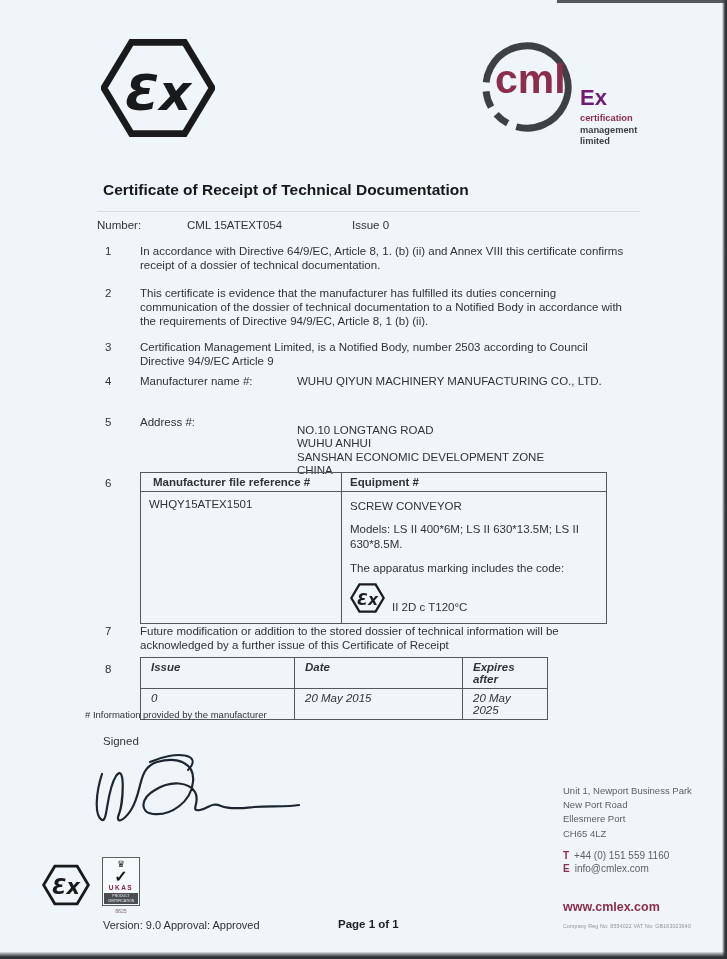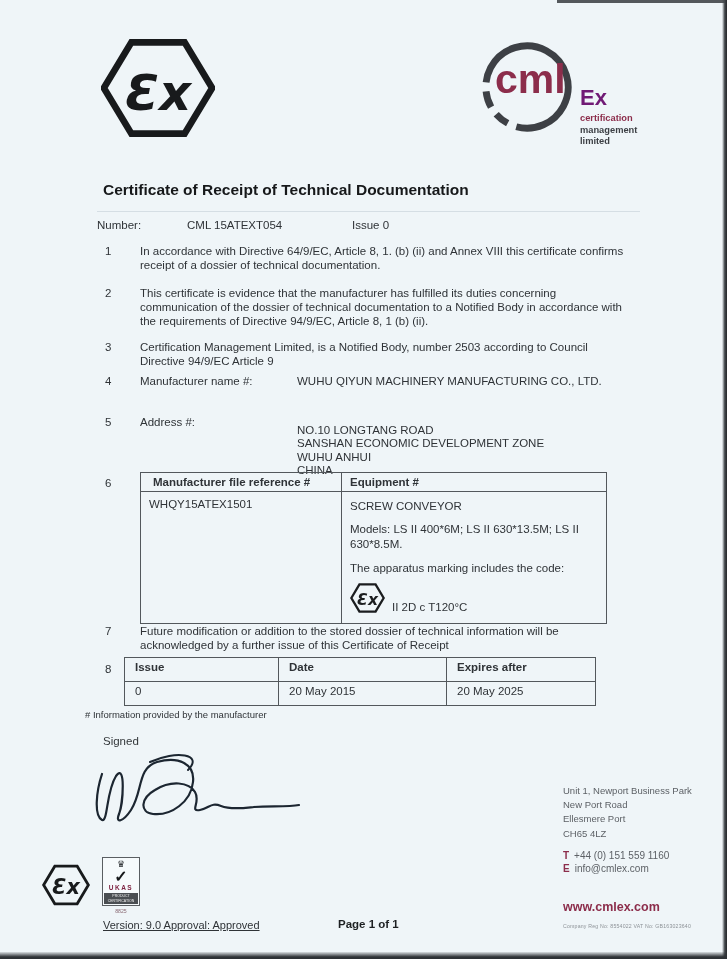--- a/index.html
+++ b/index.html
@@ -42,38 +42,38 @@
   .doc-table th{font-weight:bold;}
   .t-file{left:140px;top:472px;width:467px;}
   .t-file .col1{width:180px;padding-left:12px;}
   .t-file td{height:auto;}
   .t-file .body-row td{padding-top:6px;height:122px;}
   .eq-name{margin:2px 0 10px;}
   .eq-models{margin:0 0 10px;line-height:15px;}
   .eq-note{margin:0 0 9px;}
   .eq-mark{display:flex;align-items:flex-end;gap:7px;}
   .eq-mark .mini-hex{width:35px;height:30px;color:#1b1d1f;flex:0 0 auto;}
-  .t-issue{left:124px;top:657px;width:472px;}
+  .t-issue{left:140px;top:657px;width:408px;font-style:italic;}
   .t-issue th,.t-issue td{height:17px;padding:3px 10px;}
   .t-issue .ci1{width:133px;} .t-issue .ci2{width:147px;}
   
   .footnote{position:absolute;left:85px;top:709px;font-size:9.5px;color:#2f3337;}
   .signed{position:absolute;left:103px;top:735px;font-size:11.5px;}
   .sig-svg{position:absolute;left:92px;top:752px;width:215px;height:78px;color:#1c2631;}
   .sig-name{position:absolute;left:103px;top:829px;font-size:11.5px;line-height:15.5px;color:#24282c;}
   
   .atex-logo-bottom{position:absolute;left:42px;top:864px;width:48px;height:42px;color:#181a1c;}
   .ukas{position:absolute;left:99px;top:857px;width:44px;text-align:center;}
   .ukas-box{width:36px;margin:0 auto;border:1px solid #5a5e62;background:#f6fafc;padding:2px 0 1px;}
   .ukas-crown{font-size:9px;line-height:9px;color:#23262a;}
   .ukas-check{font-size:16px;line-height:15px;font-weight:bold;color:#17191b;}
   .ukas-name{font-size:6.5px;letter-spacing:1.5px;font-weight:bold;color:#7e2342;line-height:8px;}
   .ukas-sub{font-size:3.5px;line-height:4.5px;color:#f2f2f2;background:#4a4e52;margin:1px 1px 0;padding:1px 0;}
   .ukas-num{font-size:5.2px;color:#8a6a74;margin-top:2px;}
-  .version-line{position:absolute;left:103px;top:919px;font-size:11px;color:#2f3337;text-decoration:underline;}
+  .version-line{position:absolute;left:103px;top:919px;font-size:11px;color:#2f3337;}
   .page-num{position:absolute;left:338px;top:918px;font-size:11.5px;font-weight:bold;color:#1d2022;}
   
   .contact{position:absolute;left:563px;top:784px;width:160px;}
   .contact .addr{font-size:9.5px;line-height:14.2px;color:#5d6166;}
   .contact .crow{margin-top:2px;font-size:10px;color:#5d6166;}
   .contact .crow .cl{color:#8c2d4b;font-weight:bold;margin-right:5px;}
   .contact .rows{margin-top:9px;}
   .contact .site{margin-top:26px;font-size:12.5px;font-weight:bold;color:#8c2d4b;}
   .contact .reg{margin-top:9px;font-size:5.2px;color:#8d9297;letter-spacing:.2px;}
 </style>
@@ -126,22 +126,22 @@
     <span class="c-num">4</span>
     <span class="c-label">Manufacturer name #:</span>
     <p class="c-value">WUHU QIYUN MACHINERY MANUFACTURING CO., LTD.</p>
   </div>
 
   <div class="clause kv" style="top:416px">
     <span class="c-num">5</span>
     <span class="c-label">Address #:</span>
     <div class="addr-lines">
       <div>NO.10 LONGTANG ROAD</div>
+      <div>WUHU ANHUI</div>
       <div>SANSHAN ECONOMIC DEVELOPMENT ZONE</div>
-      <div>WUHU ANHUI</div>
       <div>CHINA</div>
     </div>
   </div>
 
   <div class="clause" style="top:477px">
     <span class="c-num">6</span>
   </div>
 
   <table class="doc-table t-file">
     <tbody>

